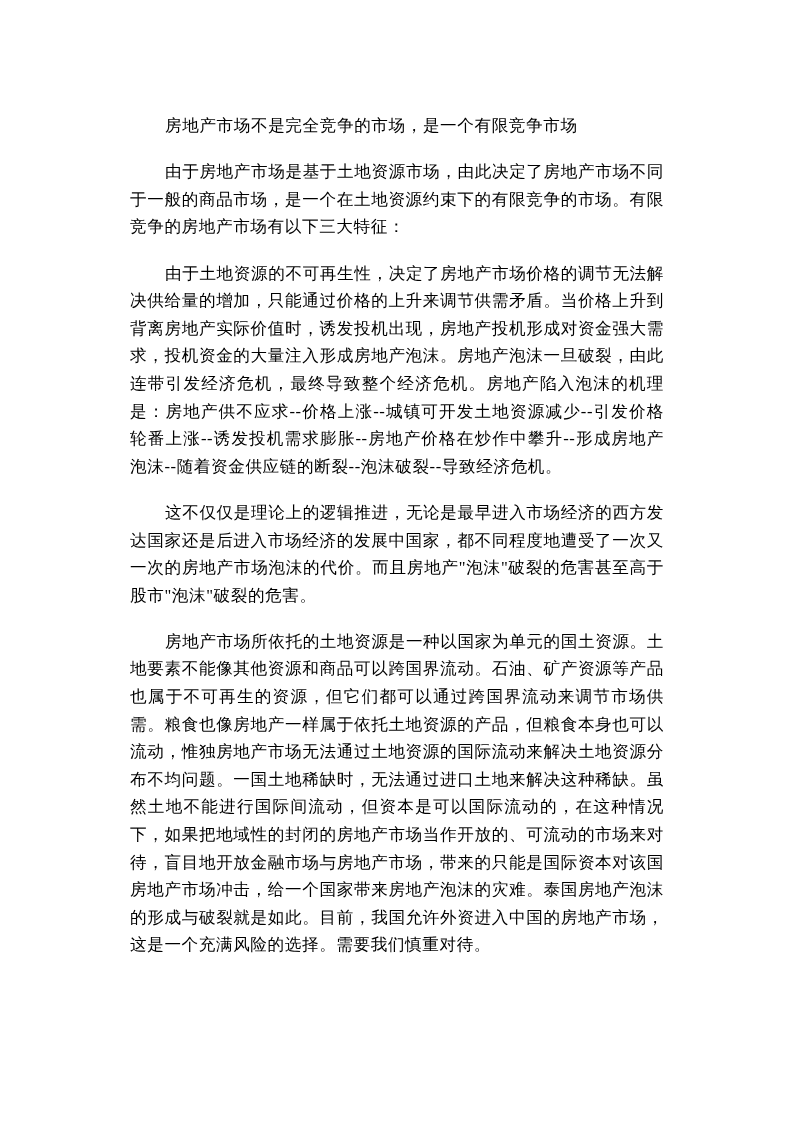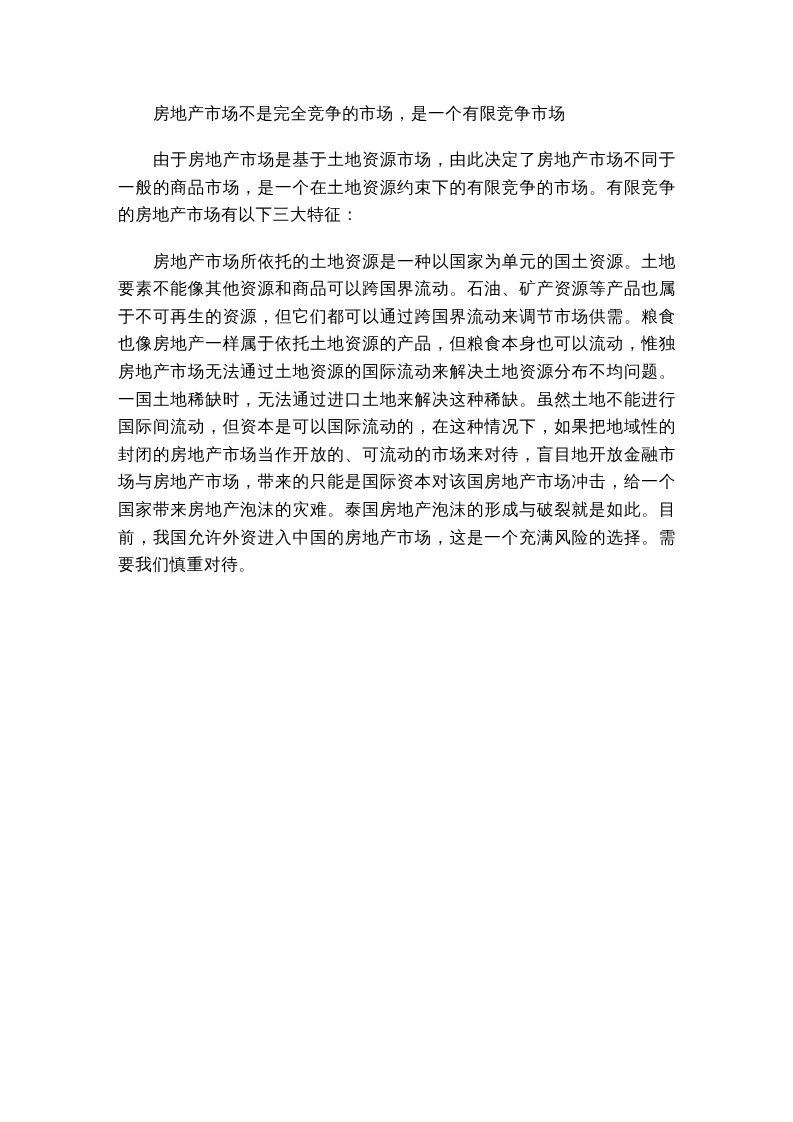--- a/index.html
+++ b/index.html
@@ -15,21 +15,21 @@
       font-family: "DejaVu Serif", "Liberation Serif", serif;
       color: #000000;
     }
     .page {
       position: absolute;
       left: 118px;
       top: 100px;
       width: 558px;
     }
     .para {
-      margin: 0;
+      margin: 12px;
       font-size: 16.6px;
       line-height: 27.6px;
       text-indent: 35px;
       text-align: justify;
       letter-spacing: 0.6px;
       word-break: break-all;
     }
     .para + .para {
       margin-top: 18.6px;
       font-family: Liberation Serif, serif;
@@ -37,14 +37,16 @@
     .para.title {
       margin-bottom: 0;
     }
   </style>
 </head>
 <body>
 
 <div class="page">
   <p class="para title">房地产市场不是完全竞争的市场，是一个有限竞争市场</p>
   <p class="para">由于房地产市场是基于土地资源市场，由此决定了房地产市场不同于一般的商品市场，是一个在土地资源约束下的有限竞争的市场。有限竞争的房地产市场有以下三大特征：</p>
+  <p class="para">由于土地资源的不可再生性，决定了房地产市场价格的调节无法解决供给量的增加，只能通过价格的上升来调节供需矛盾。当价格上升到背离房地产实际价值时，诱发投机出现，房地产投机形成对资金强大需求，投机资金的大量注入形成房地产泡沫。房地产泡沫一旦破裂，由此连带引发经济危机，最终导致整个经济危机。房地产陷入泡沫的机理是：房地产供不应求--价格上涨--城镇可开发土地资源减少--引发价格轮番上涨--诱发投机需求膨胀--房地产价格在炒作中攀升--形成房地产泡沫--随着资金供应链的断裂--泡沫破裂--导致经济危机。</p>
+  <p class="para">这不仅仅是理论上的逻辑推进，无论是最早进入市场经济的西方发达国家还是后进入市场经济的发展中国家，都不同程度地遭受了一次又一次的房地产市场泡沫的代价。而且房地产"泡沫"破裂的危害甚至高于股市"泡沫"破裂的危害。</p>
   <p class="para">房地产市场所依托的土地资源是一种以国家为单元的国土资源。土地要素不能像其他资源和商品可以跨国界流动。石油、矿产资源等产品也属于不可再生的资源，但它们都可以通过跨国界流动来调节市场供需。粮食也像房地产一样属于依托土地资源的产品，但粮食本身也可以流动，惟独房地产市场无法通过土地资源的国际流动来解决土地资源分布不均问题。一国土地稀缺时，无法通过进口土地来解决这种稀缺。虽然土地不能进行国际间流动，但资本是可以国际流动的，在这种情况下，如果把地域性的封闭的房地产市场当作开放的、可流动的市场来对待，盲目地开放金融市场与房地产市场，带来的只能是国际资本对该国房地产市场冲击，给一个国家带来房地产泡沫的灾难。泰国房地产泡沫的形成与破裂就是如此。目前，我国允许外资进入中国的房地产市场，这是一个充满风险的选择。需要我们慎重对待。</p>
 </div>
 
 </body></html>

